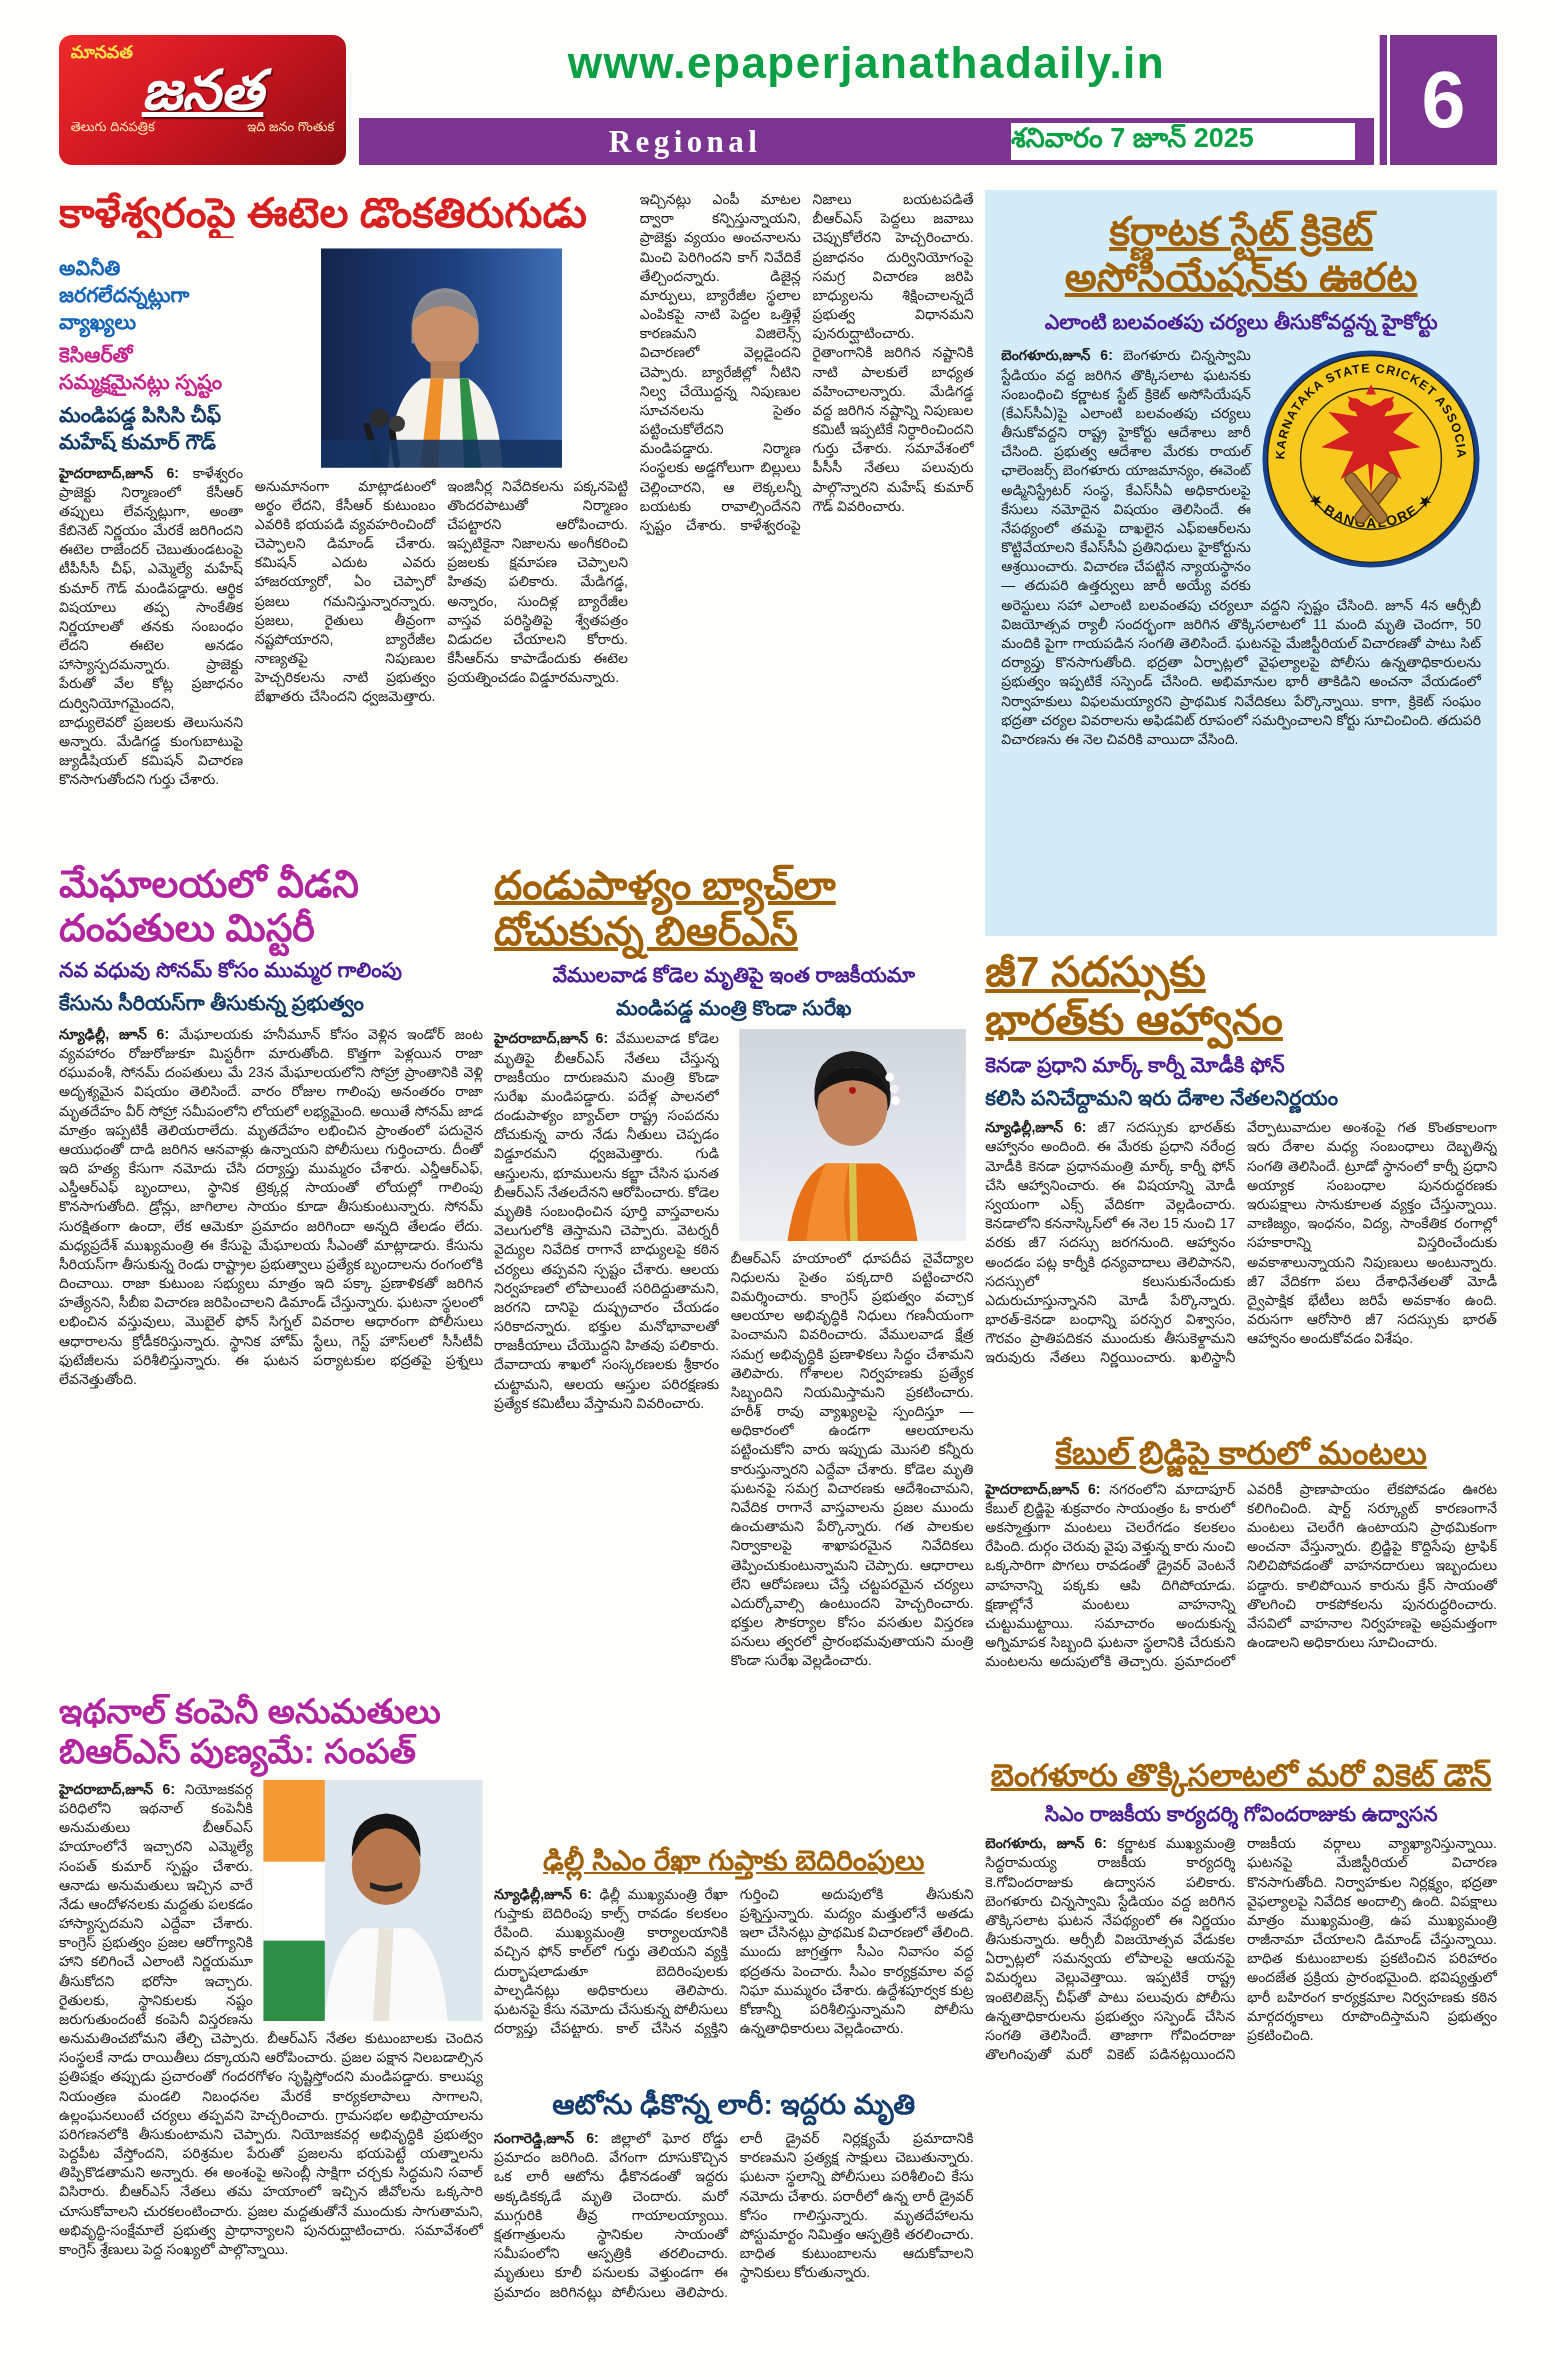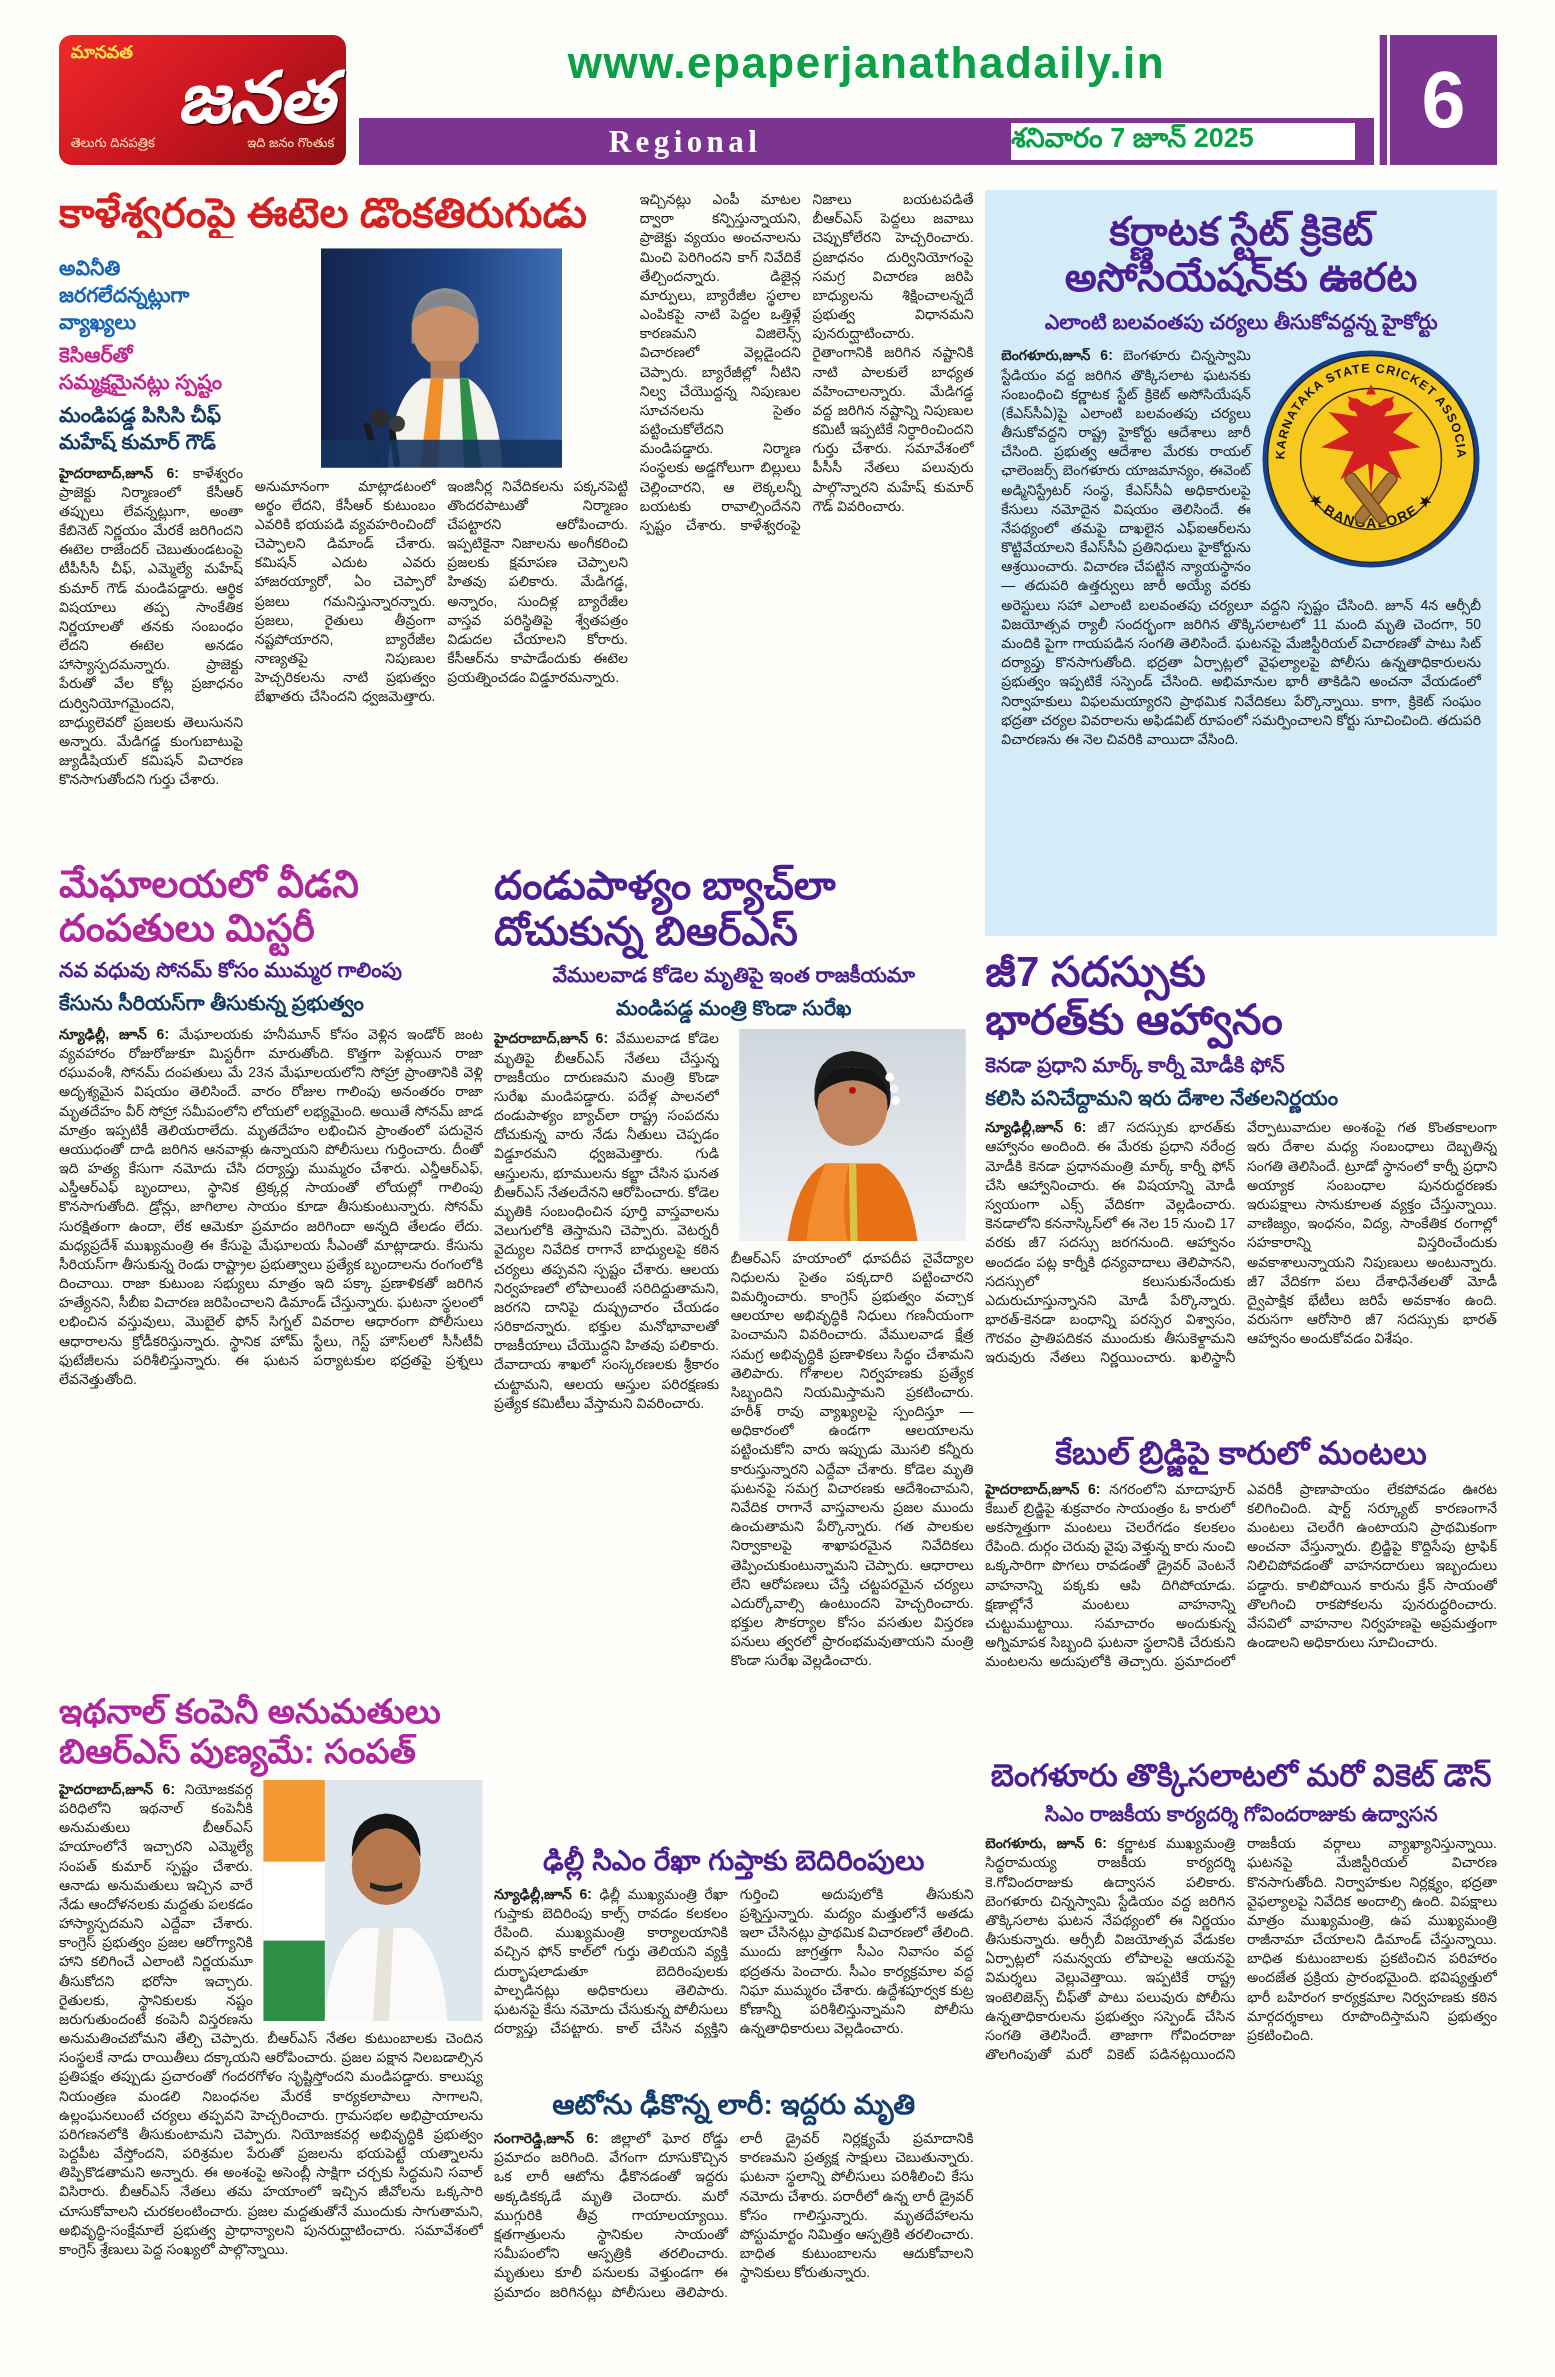--- a/index.html
+++ b/index.html
@@ -6,23 +6,23 @@
   *{box-sizing:border-box;}
   .page{width:1556px;height:2377px;background:#fdfdfa;margin:0 auto;position:relative;overflow:hidden;
         font-family:"Liberation Sans","DejaVu Sans",sans-serif;color:#191919;}
   .inner{padding:35px 59px 13px;height:100%;display:flex;flex-direction:column;}
 
   
   .masthead{display:flex;gap:13px;height:130px;margin-bottom:25px;align-items:stretch;}
   .logo{width:287px;background:linear-gradient(140deg,#ef2a2a 0%,#cf1722 45%,#8e0d14 100%);
         color:#fff;position:relative;padding:7.3px 11.7px;border-radius:13px;}
   .logo-top{color:#ffe24a;font-size:17.6px;font-weight:bold;}
-  .logo-title{font-size:71px;font-weight:bold;line-height:1.0;text-align:right;
+  .logo-title{font-size:55px;font-weight:bold;line-height:1.0;text-align:center;
               font-family:"Liberation Serif","DejaVu Serif",serif;font-style:italic;
-              text-shadow:1.5px 2.2px 0 #5e060b;margin-top:-4.4px;}
+              text-shadow:1.5px 2.2px 0 #5e060b;margin-top:-4.4px;text-decoration:underline;}
   .logo-bottom{display:flex;justify-content:space-between;font-size:13px;color:#ffe9b0;margin-top:1.5px;}
   .mast-center{flex:1;display:flex;flex-direction:column;justify-content:space-between;padding-top:2.9px;}
   .site-url{color:#0ba045;font-size:44px;font-weight:bold;text-align:center;letter-spacing:1.5px;}
   .section-row{display:flex;height:47px;align-items:stretch;}
   .section-bar{flex:1.25;background:#7b3590;display:flex;align-items:center;justify-content:center;}
   .section-label{color:#fff;font-family:"Liberation Serif","DejaVu Serif",serif;
                  font-weight:bold;font-size:31px;letter-spacing:4.4px;}
   .date-box{width:344px;background:#fff;border-top:5.1px solid #7b3590;border-bottom:5.1px solid #7b3590;
             color:#0ba045;font-weight:bold;font-size:27px;display:flex;align-items:center;justify-content:flex-start;}
   .bar-stub{width:19px;background:#7b3590;}
@@ -34,21 +34,21 @@
   .content{display:flex;gap:11.7px;flex:1;min-height:0;}
   .left-region{width:915px;display:flex;flex-direction:column;gap:13px;min-height:0;}
   .right-col{width:512px;display:flex;flex-direction:column;gap:11.7px;min-height:0;}
   .two-cols{display:flex;gap:11px;flex:1;min-height:0;}
   .col-left{width:424px;display:flex;flex-direction:column;gap:10.2px;min-height:0;}
   .col-mid{flex:1;display:flex;flex-direction:column;gap:10.2px;min-height:0;}
 
   
   .hl{margin:0;font-weight:bold;line-height:1.16;white-space:pre-line;}
   .hl.red{color:#d81f1f;}
-  .hl.blue{color:#4c1d95;}
+  .hl.blue{color:#a16207;text-decoration:underline;}
   .hl.magenta{color:#b1269f;}
   .hl.navy{color:#123b6e;}
   .sub{font-weight:bold;font-size:20.5px;line-height:1.32;margin:5.9px 0 0;}
   .sub.blue{color:#1565b8;}
   .sub.pink{color:#c7258f;}
   .sub.dark{color:#143a66;}
   .sub.redc{color:#4c1d95;}
   .sub.center{text-align:center;}
   .body{font-size:14px;line-height:1.37;text-align:justify;margin:0;color:#1b1b1b;}
   .dateline{font-weight:bold;}

